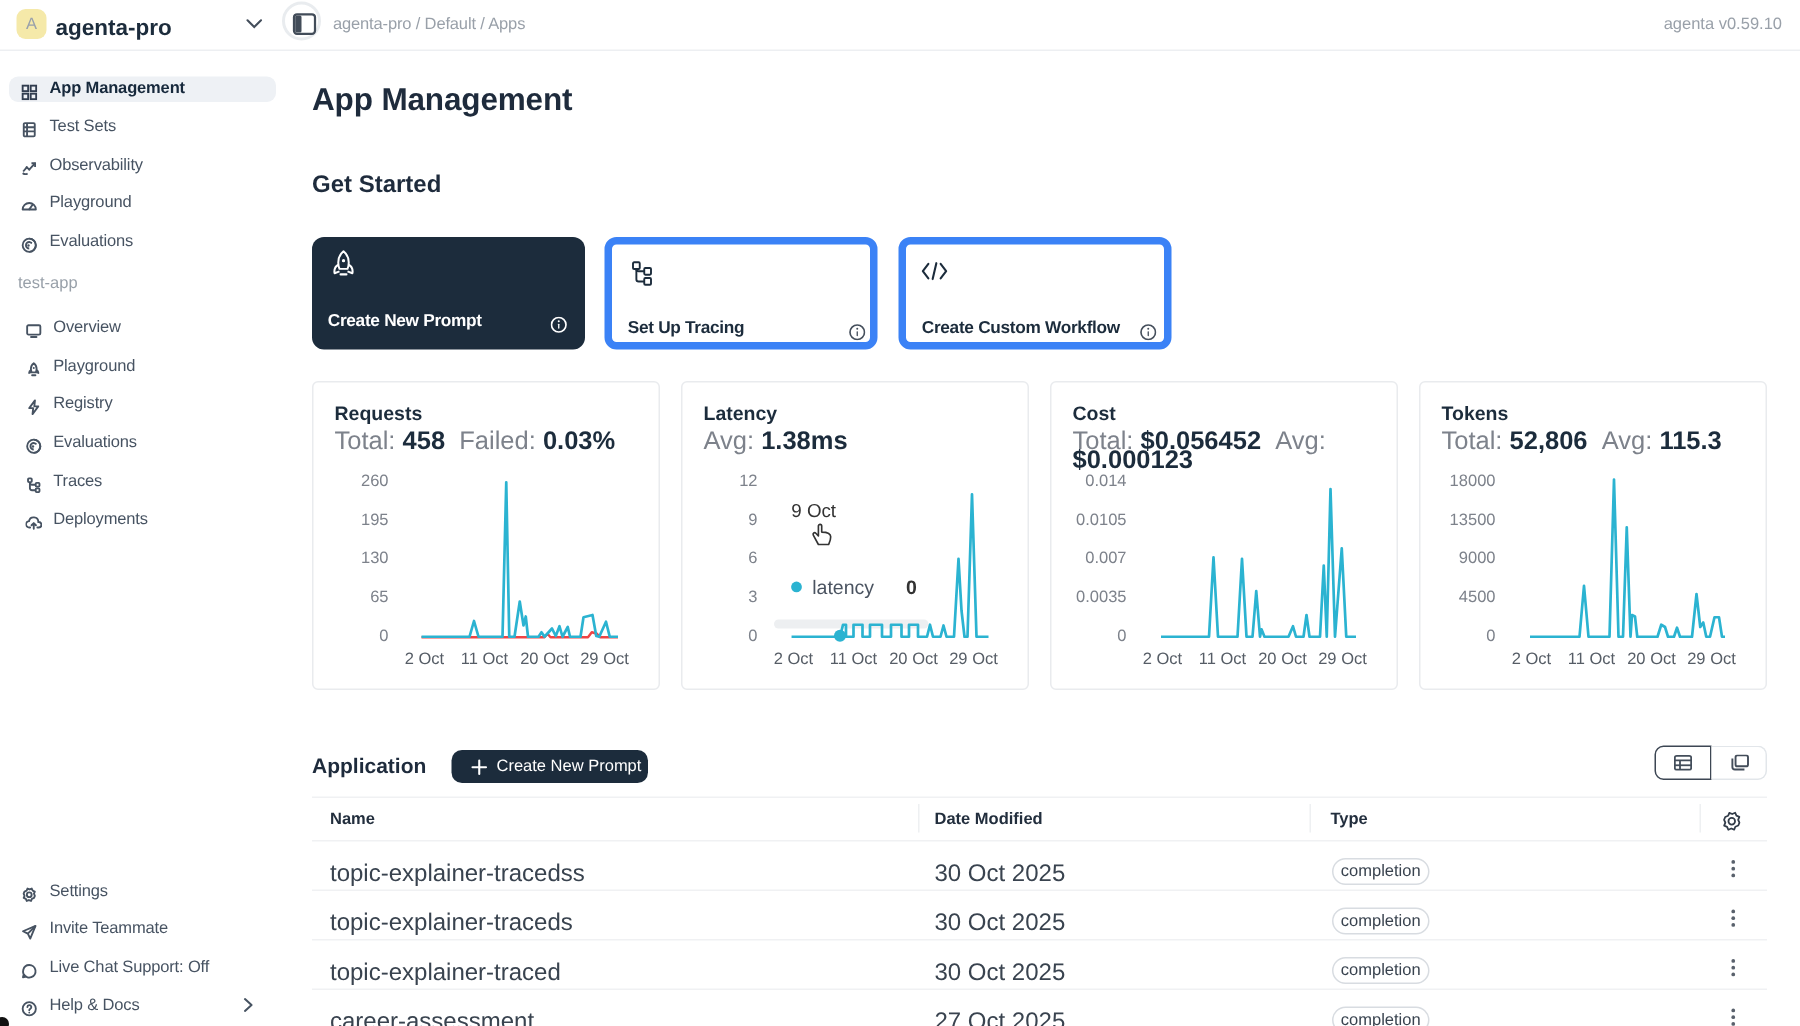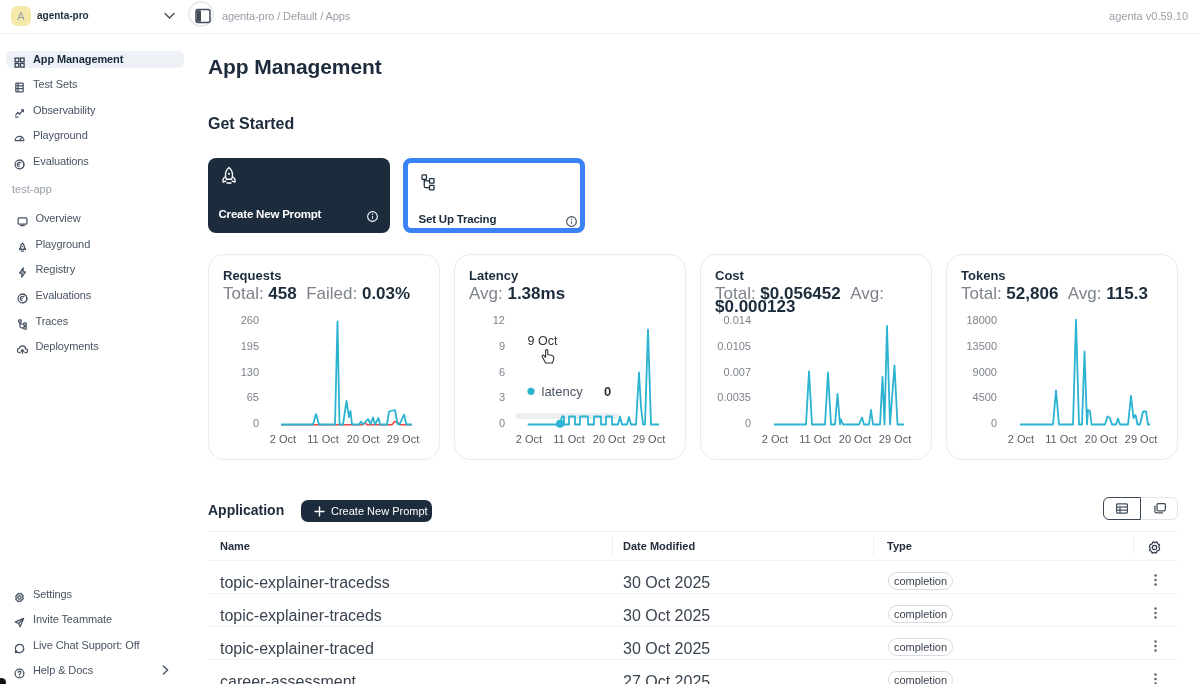--- a/index.html
+++ b/index.html
@@ -5,21 +5,21 @@
   * { margin:0; padding:0; box-sizing:border-box; }
   html,body { width:1200px; height:684px; overflow:hidden; background:#fff;
     font-family:"Liberation Sans", sans-serif; }
   #app { position:relative; width:1200px; height:684px; background:#fff; }
   .abs { position:absolute; }
   
   #topbar { position:absolute; left:0; top:0; width:1200px; height:34px; background:#fff;
     border-bottom:1px solid #edeff2; }
   #avatar { position:absolute; left:11px; top:6px; width:20px; height:20px; border-radius:6px;
     background:#f5e9a9; color:#98a0ab; font-size:11px; line-height:20px; text-align:center; }
-  #orgname { position:absolute; left:37px; top:10px; font-size:10px; font-weight:bold; color:#1c2c3c; }
+  #orgname { position:absolute; left:37px; top:10px; font-size:15px; font-weight:bold; color:#1c2c3c; }
   #crumb { position:absolute; left:222px; top:10px; font-size:11px; letter-spacing:-0.1px; color:#99a0a9; }
   #version { position:absolute; right:12px; top:10px; font-size:11px; color:#99a0a9; }
   #togglering { position:absolute; left:188px; top:1px; width:26px; height:26px; border-radius:50%;
     border:2.5px solid #e9ecef; background:#fff; }
   
   .navitem { position:absolute; left:6px; width:178px; height:17px; }
   .navitem .ic { position:absolute; left:8px; top:3px; width:11px; height:11px; }
   .navitem .ic svg { width:11px; height:11px; }
   .navitem .ic svg path, .navitem .ic svg rect, .navitem .ic svg circle, .navitem .ic svg line { stroke-width:1.7px; }
   .navitem .lb { position:absolute; left:27px; top:0; font-size:11px; line-height:17px; color:#475362; white-space:nowrap; letter-spacing:-0.1px; }
@@ -29,21 +29,21 @@
   .navitem.active .lb { color:#17293c; font-weight:bold; }
   .navgroup { position:absolute; left:12px; font-size:11px; color:#98a0a9; }
   
   #title { position:absolute; left:208px; top:56px; font-size:21px; line-height:22px; letter-spacing:-0.1px; font-weight:bold; color:#1e2b3c; }
   #getstarted { position:absolute; left:208px; top:115px; font-size:16px; line-height:17px; font-weight:bold; color:#1e2b3c; }
   .gscard { position:absolute; top:158px; width:182px; height:75px; border-radius:8px; }
   .gscard .nm { position:absolute; left:10.5px; top:48px; font-size:11.5px; line-height:16px; font-weight:bold; letter-spacing:-0.2px; }
   .gscard.dark { background:#1c2c3c; }
   .gscard.lite { background:#fff; border:5px solid #3b82f6; }
   .statcard { position:absolute; top:254px; width:232px; height:206px; background:#fff;
-    border:1px solid #e9ebee; border-radius:16px; }
+    border:1px solid #e9ebee; border-radius:4px; }
   .statcard .t { position:absolute; left:14px; top:14px; font-size:13px; line-height:14px; font-weight:bold; color:#1c2c3c; }
   .statcard .s { position:absolute; left:14px; top:31.5px; font-size:17px; line-height:13px; color:#7d828b; }
   .statcard .s b { color:#1c2c3c; }
   .statcard svg.chart { position:absolute; left:0; top:0; }
   .ylab { font-size:11px; fill:#7d828b; text-anchor:end; }
   .xlab { font-size:11px; fill:#565d66; text-anchor:middle; }
   
   #apphead { position:absolute; left:208px; top:502px; font-size:14px; line-height:17px; font-weight:bold; color:#1e2b3c; }
   #newbtn { position:absolute; left:301px; top:500px; width:131px; height:22px; background:#1c2c3c;
     border-radius:7px; color:#fff; font-size:11px; }
@@ -227,20 +227,33 @@
   <div class="gscard lite" style="left:403px">
     <svg class="abs" style="left:11px;top:9.5px" width="18" height="18" viewBox="0 0 24 24">
       <rect x="4" y="2.5" width="6" height="6" rx="1" fill="none" stroke="#1c2c3c" stroke-width="1.7"></rect>
       <rect x="14" y="7.5" width="6" height="6" rx="1" fill="none" stroke="#1c2c3c" stroke-width="1.7"></rect>
       <rect x="14" y="16.5" width="6" height="6" rx="1" fill="none" stroke="#1c2c3c" stroke-width="1.7"></rect>
       <path d="M7 8.5v9c0 1 .7 2 2 2h5" fill="none" stroke="#1c2c3c" stroke-width="1.7"></path>
       <path d="M7 8.5v0c0 1.5.7 2 2 2h5" fill="none" stroke="#1c2c3c" stroke-width="1.7"></path>
     </svg>
     <div class="nm" style="color:#1c2c3c">Set Up Tracing</div>
     <svg class="abs" style="left:158px;top:52.5px" width="11" height="11" viewBox="0 0 15 15">
+      <circle cx="7.5" cy="7.5" r="6.6" fill="none" stroke="#454f5c" stroke-width="1.5"></circle>
+      <circle cx="7.5" cy="4.4" r="0.9" fill="#454f5c"></circle>
+      <rect x="6.9" y="6.5" width="1.2" height="4.6" rx="0.6" fill="#454f5c"></rect>
+    </svg>
+  </div>
+  <div class="gscard lite" style="left:599px">
+    <svg class="abs" style="left:10px;top:11px" width="18" height="13.5" viewBox="0 0 22 16">
+      <path d="M6 2 L1.5 8 L6 14" fill="none" stroke="#1c2c3c" stroke-width="1.7" stroke-linecap="round" stroke-linejoin="round"></path>
+      <path d="M16 2 L20.5 8 L16 14" fill="none" stroke="#1c2c3c" stroke-width="1.7" stroke-linecap="round" stroke-linejoin="round"></path>
+      <line x1="12.5" y1="1.5" x2="9.5" y2="14.5" stroke="#1c2c3c" stroke-width="1.7" stroke-linecap="round"></line>
+    </svg>
+    <div class="nm" style="color:#1c2c3c">Create Custom Workflow</div>
+    <svg class="abs" style="left:156px;top:52.5px" width="11" height="11" viewBox="0 0 15 15">
       <circle cx="7.5" cy="7.5" r="6.6" fill="none" stroke="#454f5c" stroke-width="1.5"></circle>
       <circle cx="7.5" cy="4.4" r="0.9" fill="#454f5c"></circle>
       <rect x="6.9" y="6.5" width="1.2" height="4.6" rx="0.6" fill="#454f5c"></rect>
     </svg>
   </div>
 
   <div id="statcards">
   <div class="statcard" style="left:208px">
     <div class="t">Requests</div>
     <div class="s">Total: <b>458</b> &nbsp;Failed: <b>0.03%</b></div>

